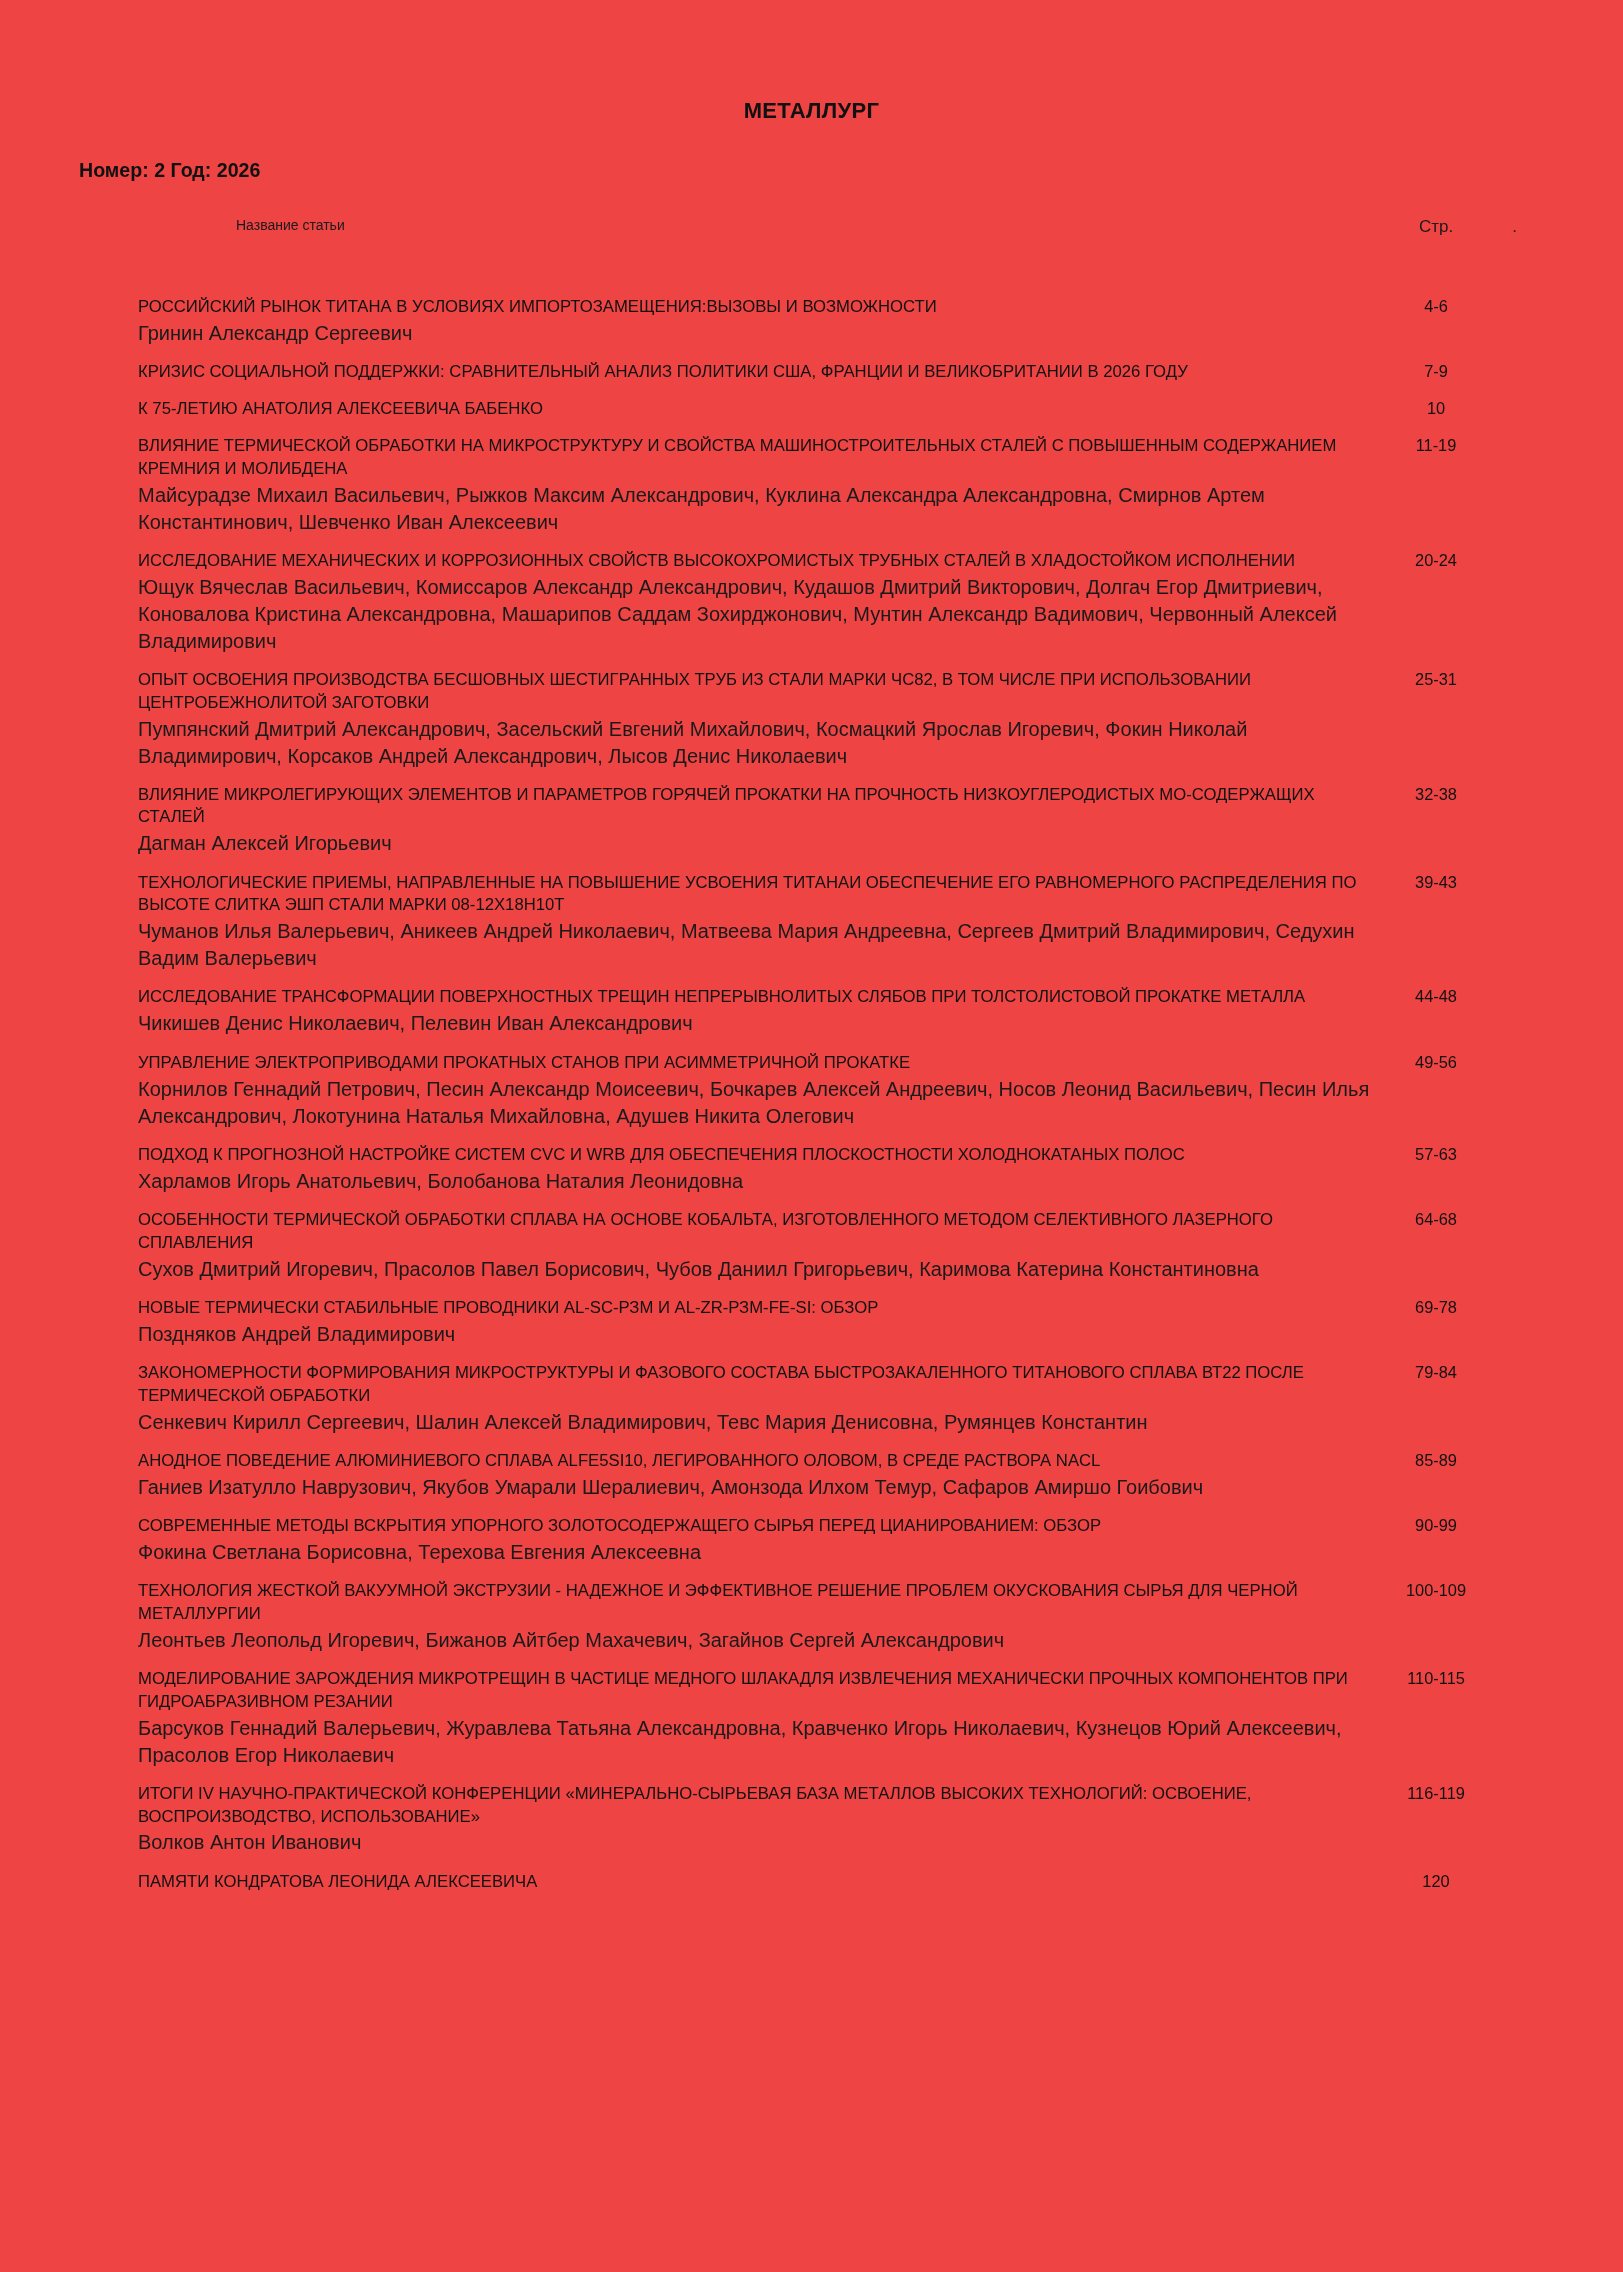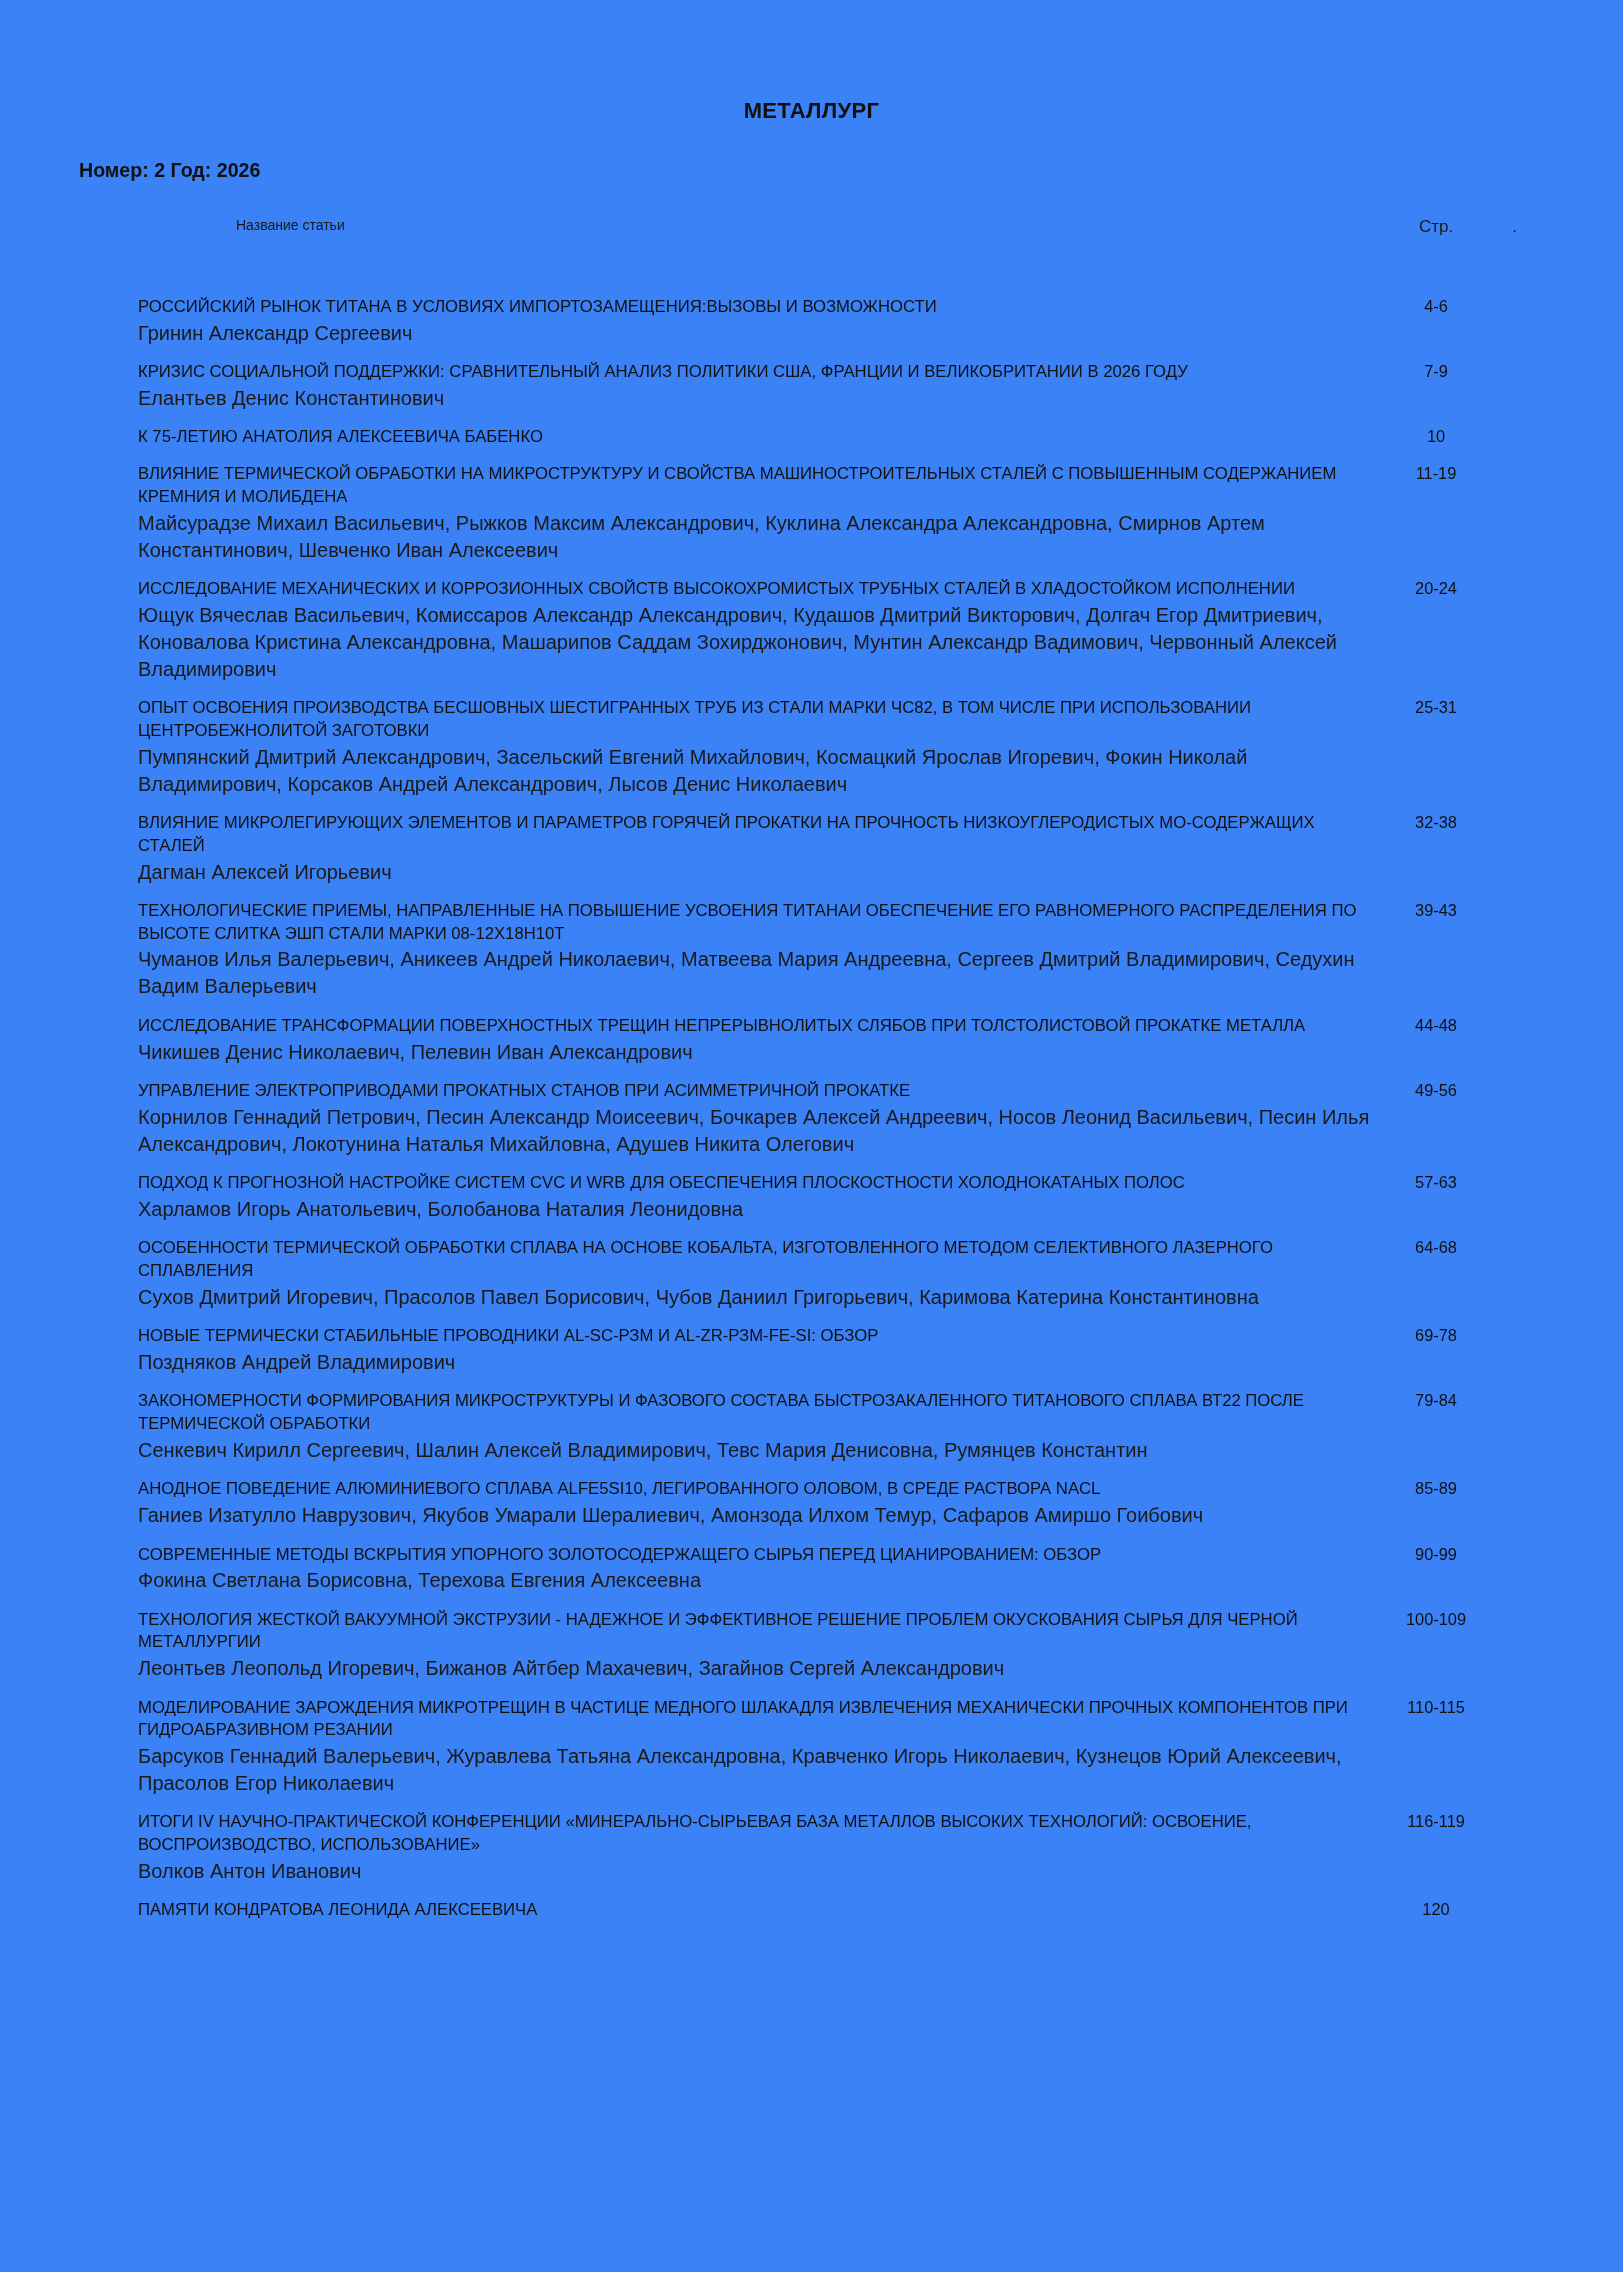--- a/index.html
+++ b/index.html
@@ -7,21 +7,21 @@
     padding: 0;
     background: #d8d8d8;
   }
   body {
     font-family: "Liberation Sans", sans-serif;
   }
   .page {
     width: 1623px;
     min-height: 2273px;
     margin: 0 auto;
-    background: #3b82f6;
+    background: #ef4444;
     box-sizing: border-box;
     padding: 98px 79px 30px 79px;
     position: relative;
   }
   .journal-title {
     text-align: center;
     font-size: 22px;
     font-weight: bold;
     letter-spacing: 0.3px;
     color: #111;
@@ -118,21 +118,20 @@
         <div class="toc-main">
           <div class="art-title">РОССИЙСКИЙ РЫНОК ТИТАНА В УСЛОВИЯХ ИМПОРТОЗАМЕЩЕНИЯ:ВЫЗОВЫ И ВОЗМОЖНОСТИ</div>
           <div class="art-authors">Гринин Александр Сергеевич</div>
         </div>
         <div class="toc-pages">4-6</div>
         <div class="toc-dot"></div>
       </div>
       <div class="toc-row">
         <div class="toc-main">
           <div class="art-title">КРИЗИС СОЦИАЛЬНОЙ ПОДДЕРЖКИ: СРАВНИТЕЛЬНЫЙ АНАЛИЗ ПОЛИТИКИ США, ФРАНЦИИ И ВЕЛИКОБРИТАНИИ В 2026 ГОДУ</div>
-          <div class="art-authors">Елантьев Денис Константинович</div>
         </div>
         <div class="toc-pages">7-9</div>
         <div class="toc-dot"></div>
       </div>
       <div class="toc-row">
         <div class="toc-main">
           <div class="art-title">К 75-ЛЕТИЮ АНАТОЛИЯ АЛЕКСЕЕВИЧА БАБЕНКО</div>
         </div>
         <div class="toc-pages">10</div>
         <div class="toc-dot"></div>

